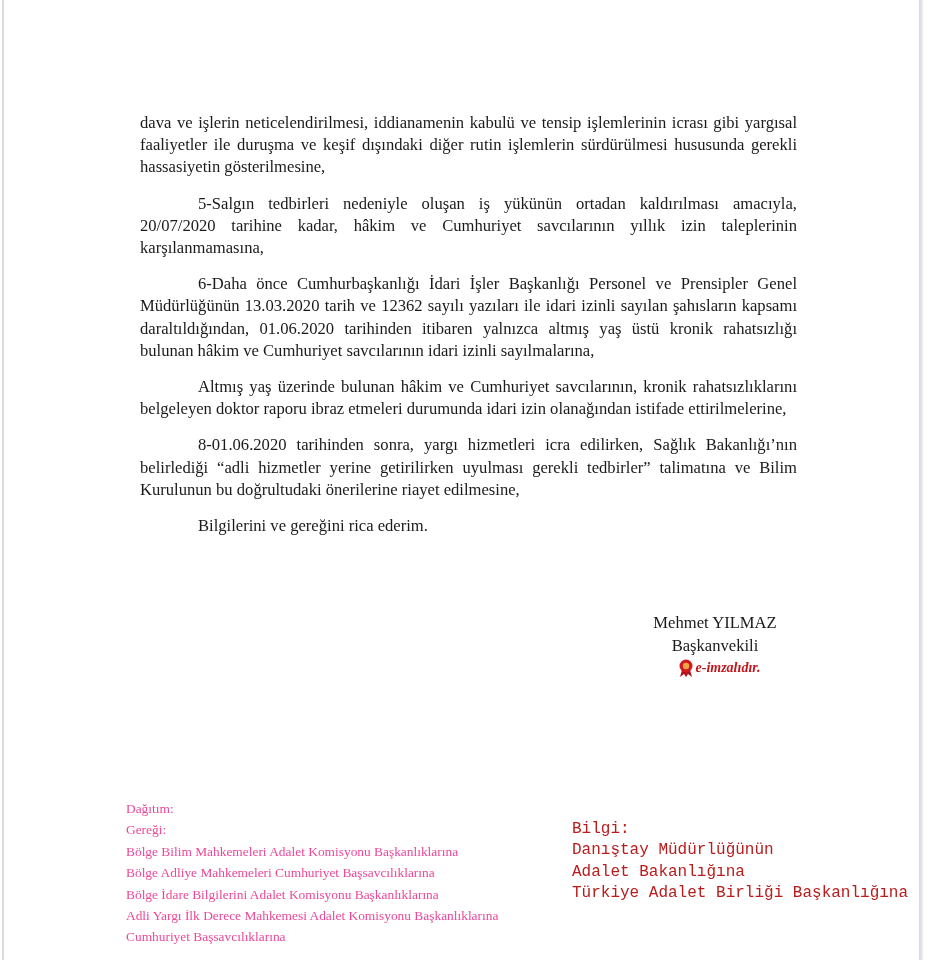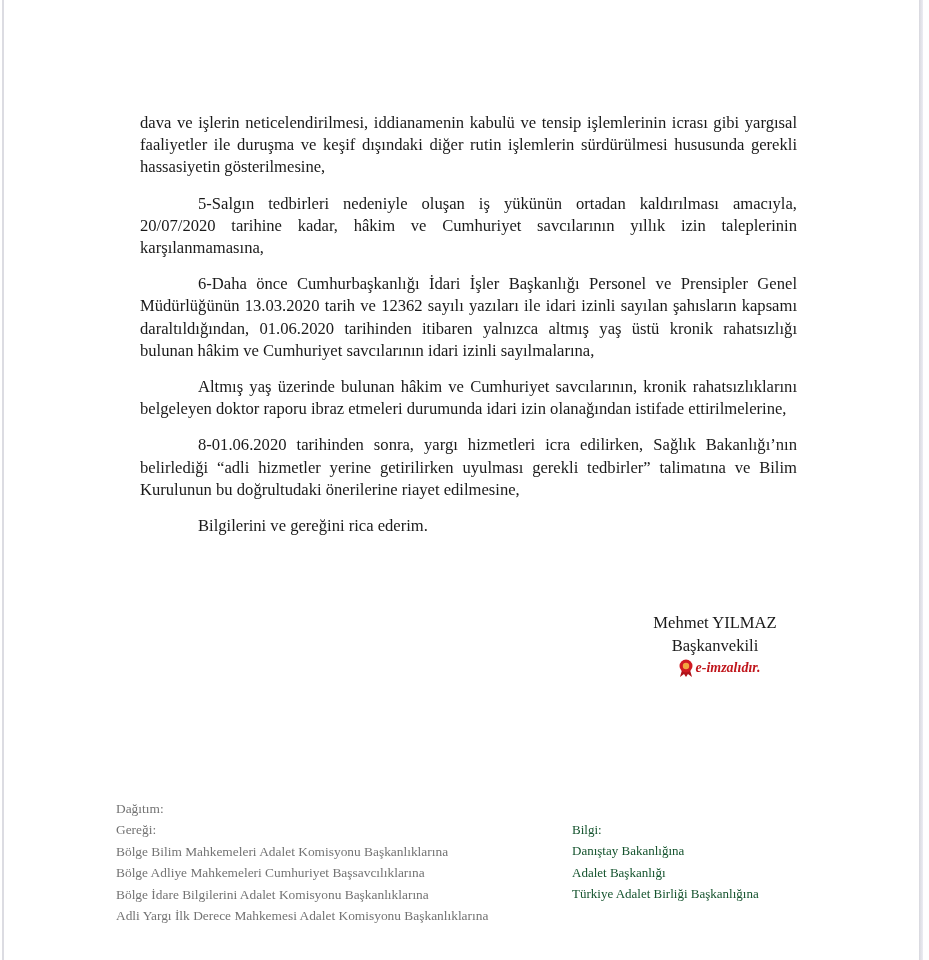--- a/index.html
+++ b/index.html
@@ -8,24 +8,24 @@
   .page-border-right { position: absolute; left: 919px; top: 0; width: 4px; height: 960px; background: linear-gradient(to right, #d8d8de, #ececf3); }
   .doc { position: absolute; left: 126px; top: 98px; width: 685px;
          font-family: "Liberation Serif", "DejaVu Serif", serif; font-size: 16.6px;
          line-height: 22.2px; color: #1a1a1a; }
   .p { margin: 14px; text-align: justify; }
   .indent { text-indent: 58px; }
   .sig { position: absolute; left: 620px; top: 612px; width: 190px; text-align: center;
          font-family: "Liberation Serif", "DejaVu Serif", serif; font-size: 16.6px; line-height: 22.5px; color: #1a1a1a; }
   .esig { display: inline-flex; align-items: center; gap: 2px; color: #c0161c; font-style: italic; font-weight: bold; font-size: 14px; margin-left: 8px; }
   .seal { display: inline-block; width: 16px; height: 18px; position: relative; }
-  .dist { position: absolute; left: 116px; top: 798px;
-          font-family: "Liberation Serif", "DejaVu Serif", serif; font-size: 13.4px; line-height: 21.4px; color: #737373; }
+  .dist { position: absolute; left: 126px; top: 798px;
+          font-family: "Liberation Serif", "DejaVu Serif", serif; font-size: 13.4px; line-height: 21.4px; color: #ec4899; }
   .info { position: absolute; left: 572px; top: 819px;
-          font-family: Liberation Serif, serif; font-size: 13px; line-height: 21.4px; color: #14532d; }
+          font-family: Liberation Mono, monospace; font-size: 16px; line-height: 21.4px; color: #b91c1c; }
   .line { white-space: nowrap; }
 </style>
 </head>
 <body>
 
 <div class="page-border-left"></div>
 <div class="page-border-right"></div>
 
 <div class="doc">
   <p class="p">dava ve işlerin neticelendirilmesi, iddianamenin kabulü ve tensip işlemlerinin icrası gibi yargısal faaliyetler ile duruşma ve keşif dışındaki diğer rutin işlemlerin sürdürülmesi hususunda gerekli hassasiyetin gösterilmesine,</p>
@@ -54,20 +54,21 @@
   </div>
 </div>
 
 <div class="dist">
   <div class="line">Dağıtım:</div>
   <div class="line">Gereği:</div>
   <div class="line">Bölge Bilim Mahkemeleri Adalet Komisyonu Başkanlıklarına</div>
   <div class="line">Bölge Adliye Mahkemeleri Cumhuriyet Başsavcılıklarına</div>
   <div class="line">Bölge İdare Bilgilerini Adalet Komisyonu Başkanlıklarına</div>
   <div class="line">Adli Yargı İlk Derece Mahkemesi Adalet Komisyonu Başkanlıklarına</div>
+  <div class="line">Cumhuriyet Başsavcılıklarına</div>
 </div>
 
 <div class="info">
   <div class="line">Bilgi:</div>
-  <div class="line">Danıştay Bakanlığına</div>
-  <div class="line">Adalet Başkanlığı</div>
+  <div class="line">Danıştay Müdürlüğünün</div>
+  <div class="line">Adalet Bakanlığına</div>
   <div class="line">Türkiye Adalet Birliği Başkanlığına</div>
 </div>
 
 </body></html>

